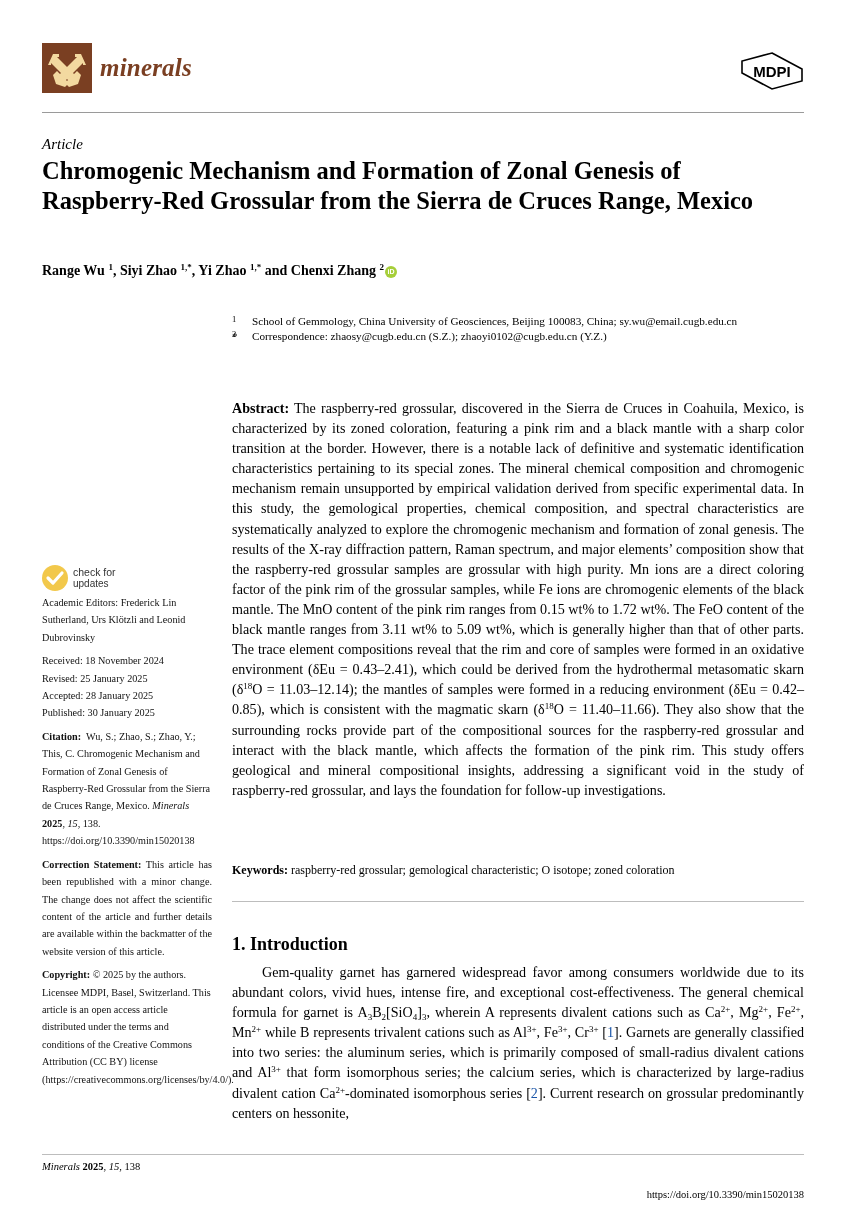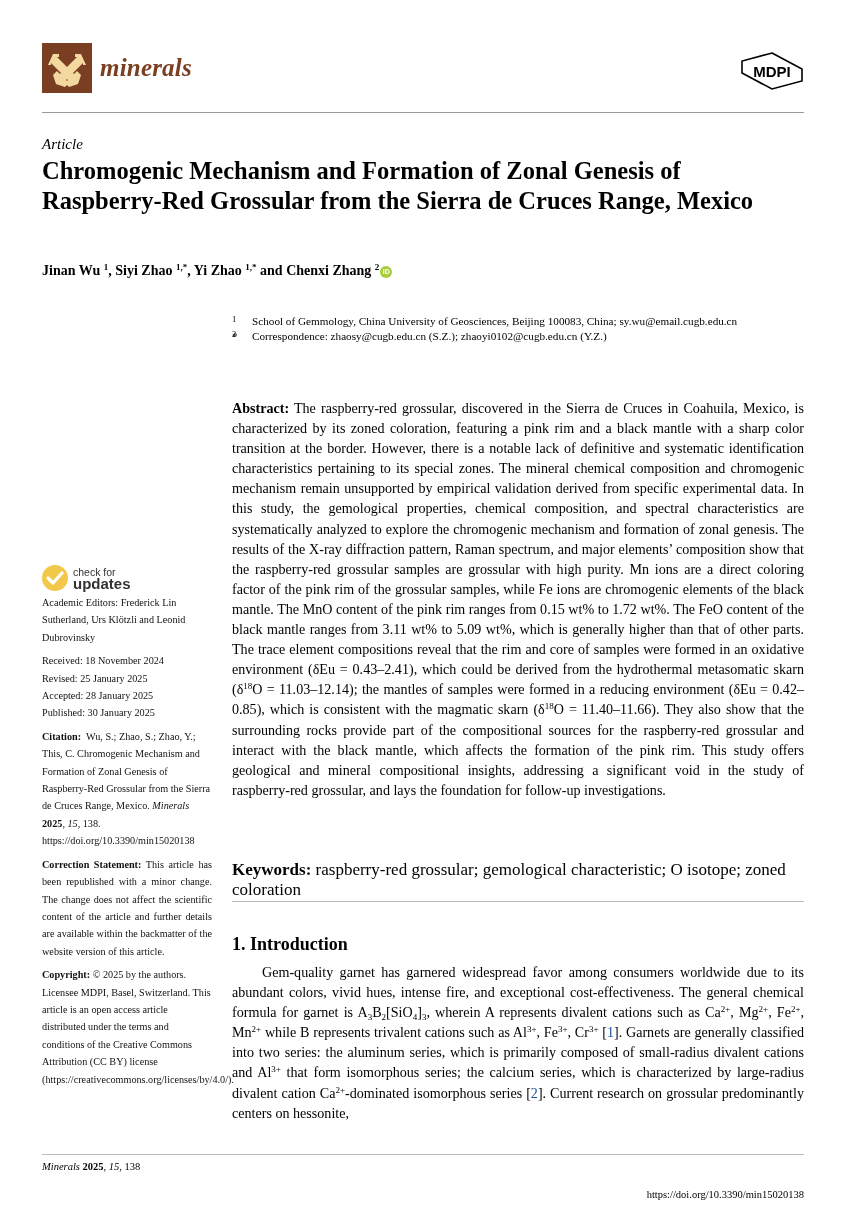--- a/index.html
+++ b/index.html
@@ -22,37 +22,37 @@
 
   .affils { position: absolute; left: 232px; top: 314px; width: 575px; font-size: 11.2px; line-height: 15.3px; }
   .affil { position: relative; padding-left: 20px; }
   .affil-mark { position: absolute; left: 0; top: -2px; font-size: 8.5px; }
   .affil-mark.star { top: 0; font-size: 11px; }
 
   .abstract { position: absolute; left: 232px; top: 398px; width: 572px; font-size: 14.1px; line-height: 20.1px; text-align: justify; }
   .abstract b { font-weight: bold; }
   .abstract sup { font-size: 9px; vertical-align: 5px; line-height: 0; }
 
-  .keywords { position: absolute; left: 232px; top: 860px; width: 572px; font-size: 17px; line-height: 20px; }
+  .keywords { position: absolute; left: 232px; top: 860px; width: 572px; font-size: 12px; line-height: 20px; }
 
   .mid-rule { position: absolute; left: 232px; top: 901px; width: 572px; height: 1px; background: #bdbdbd; }
 
   .section-title { position: absolute; left: 232px; top: 934px; font-size: 18px; font-weight: bold; }
   .intro { position: absolute; left: 232px; top: 962px; width: 572px; font-size: 14.1px; line-height: 20.1px; text-align: justify; }
   .intro p { text-indent: 30px; }
   .intro sup { font-size: 9px; vertical-align: 5px; line-height: 0; }
   .intro sub { font-size: 9px; vertical-align: -3px; line-height: 0; }
   .ref { color: #1a55a8; }
 
   .sidebar { position: absolute; left: 42px; top: 562px; width: 170px; font-size: 10.2px; line-height: 17.4px; color: #111; }
   .check-updates { display: flex; align-items: center; height: 32px; }
   .check-circle { width: 26px; height: 26px; border-radius: 50%; background: #f2c84b; position: relative; }
   .check-text { margin-left: 5px; font-family: "Liberation Sans", sans-serif; line-height: 11px; }
   .check-text .l1 { font-size: 10.5px; color: #333; }
-  .check-text .l2 { font-size: 15px; font-weight: bold; color: #333; }
+  .check-text .l2 { font-size: 10px; font-weight: normal; color: #333; }
   .side-block { margin-bottom: 6px; }
   .side-block.justified { text-align: justify; }
   .side-block b { font-weight: bold; }
   .side-block i { font-style: italic; }
 
   .bottom-rule { position: absolute; left: 42px; top: 1154px; width: 762px; height: 1px; background: #bdbdbd; }
   .footer-left { position: absolute; left: 42px; top: 1161px; font-size: 10.5px; }
   .footer-right { position: absolute; right: 41px; top: 1161px; font-size: 10.5px; margin-top: 28px; }
 </style>
 </head>
@@ -77,21 +77,21 @@
     </svg>
   </div>
 </div>
 
 <div class="top-rule"></div>
 
 <div class="article-type">Article</div>
 <h1 class="title">Chromogenic Mechanism and Formation of Zonal Genesis of Raspberry-Red Grossular from the Sierra de Cruces Range, Mexico</h1>
 
 <div class="authors">
-  <span>Jinan Wu</span>&nbsp;<sup>1</sup><span>, </span><span>Siyi Zhao</span>&nbsp;<sup>1,*</sup><span>, </span><span>Yi Zhao</span>&nbsp;<sup>1,*</sup><span> and </span><span>Chenxi Zhang</span>&nbsp;<sup>2</sup><span class="orcid">iD</span>
+  <span>Range Wu</span>&nbsp;<sup>1</sup><span>, </span><span>Siyi Zhao</span>&nbsp;<sup>1,*</sup><span>, </span><span>Yi Zhao</span>&nbsp;<sup>1,*</sup><span> and </span><span>Chenxi Zhang</span>&nbsp;<sup>2</sup><span class="orcid">iD</span>
 </div>
 
 <div class="affils">
   <div class="affil">
     <span class="affil-mark">1</span>
     <span>School of Gemmology, China University of Geosciences, Beijing 100083, China; sy.wu@email.cugb.edu.cn</span>
   </div>
   <div class="affil">
     <span class="affil-mark">2</span>
   </div>

